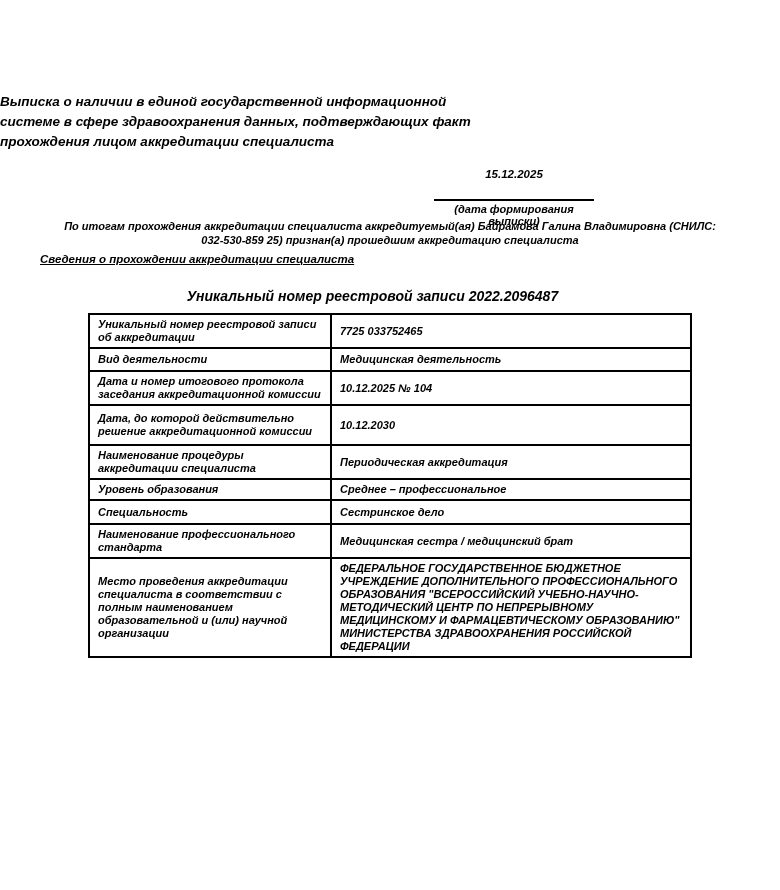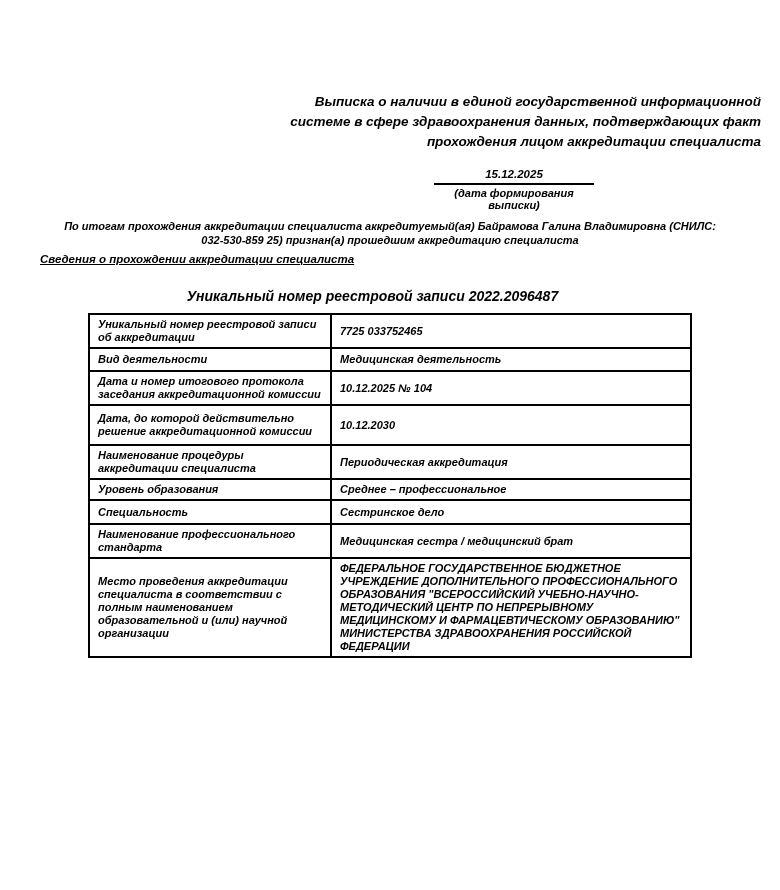--- a/index.html
+++ b/index.html
@@ -12,30 +12,30 @@
     overflow: hidden;
   }
   .page {
     position: absolute; left: 0; top: 0;
     width: 780px; height: 890px;
     background: #fff;
     font-weight: bold; font-style: italic;
   }
   .title {
     position: absolute; left: 0; top: 92px; width: 720px;
-    text-align: right;
-    font-size: 13.5px; line-height: 20px; margin-left: 41px;
+    text-align: left;
+    font-size: 13.5px; line-height: 20px;
   }
   .date-block {
     position: absolute; left: 434px; top: 168px; width: 160px;
     text-align: center;
   }
   .date-value {
     font-size: 11.5px;
-    padding-bottom: 3px;
+    padding-bottom: 19px;
     border-bottom: 2px solid #000;
   }
   .date-caption {
     font-size: 11px;
     padding-top: 2px;
   }
   .intro {
     position: absolute; left: 60px; top: 219px; width: 660px;
     text-align: center;
     font-size: 11px; line-height: 14px;

